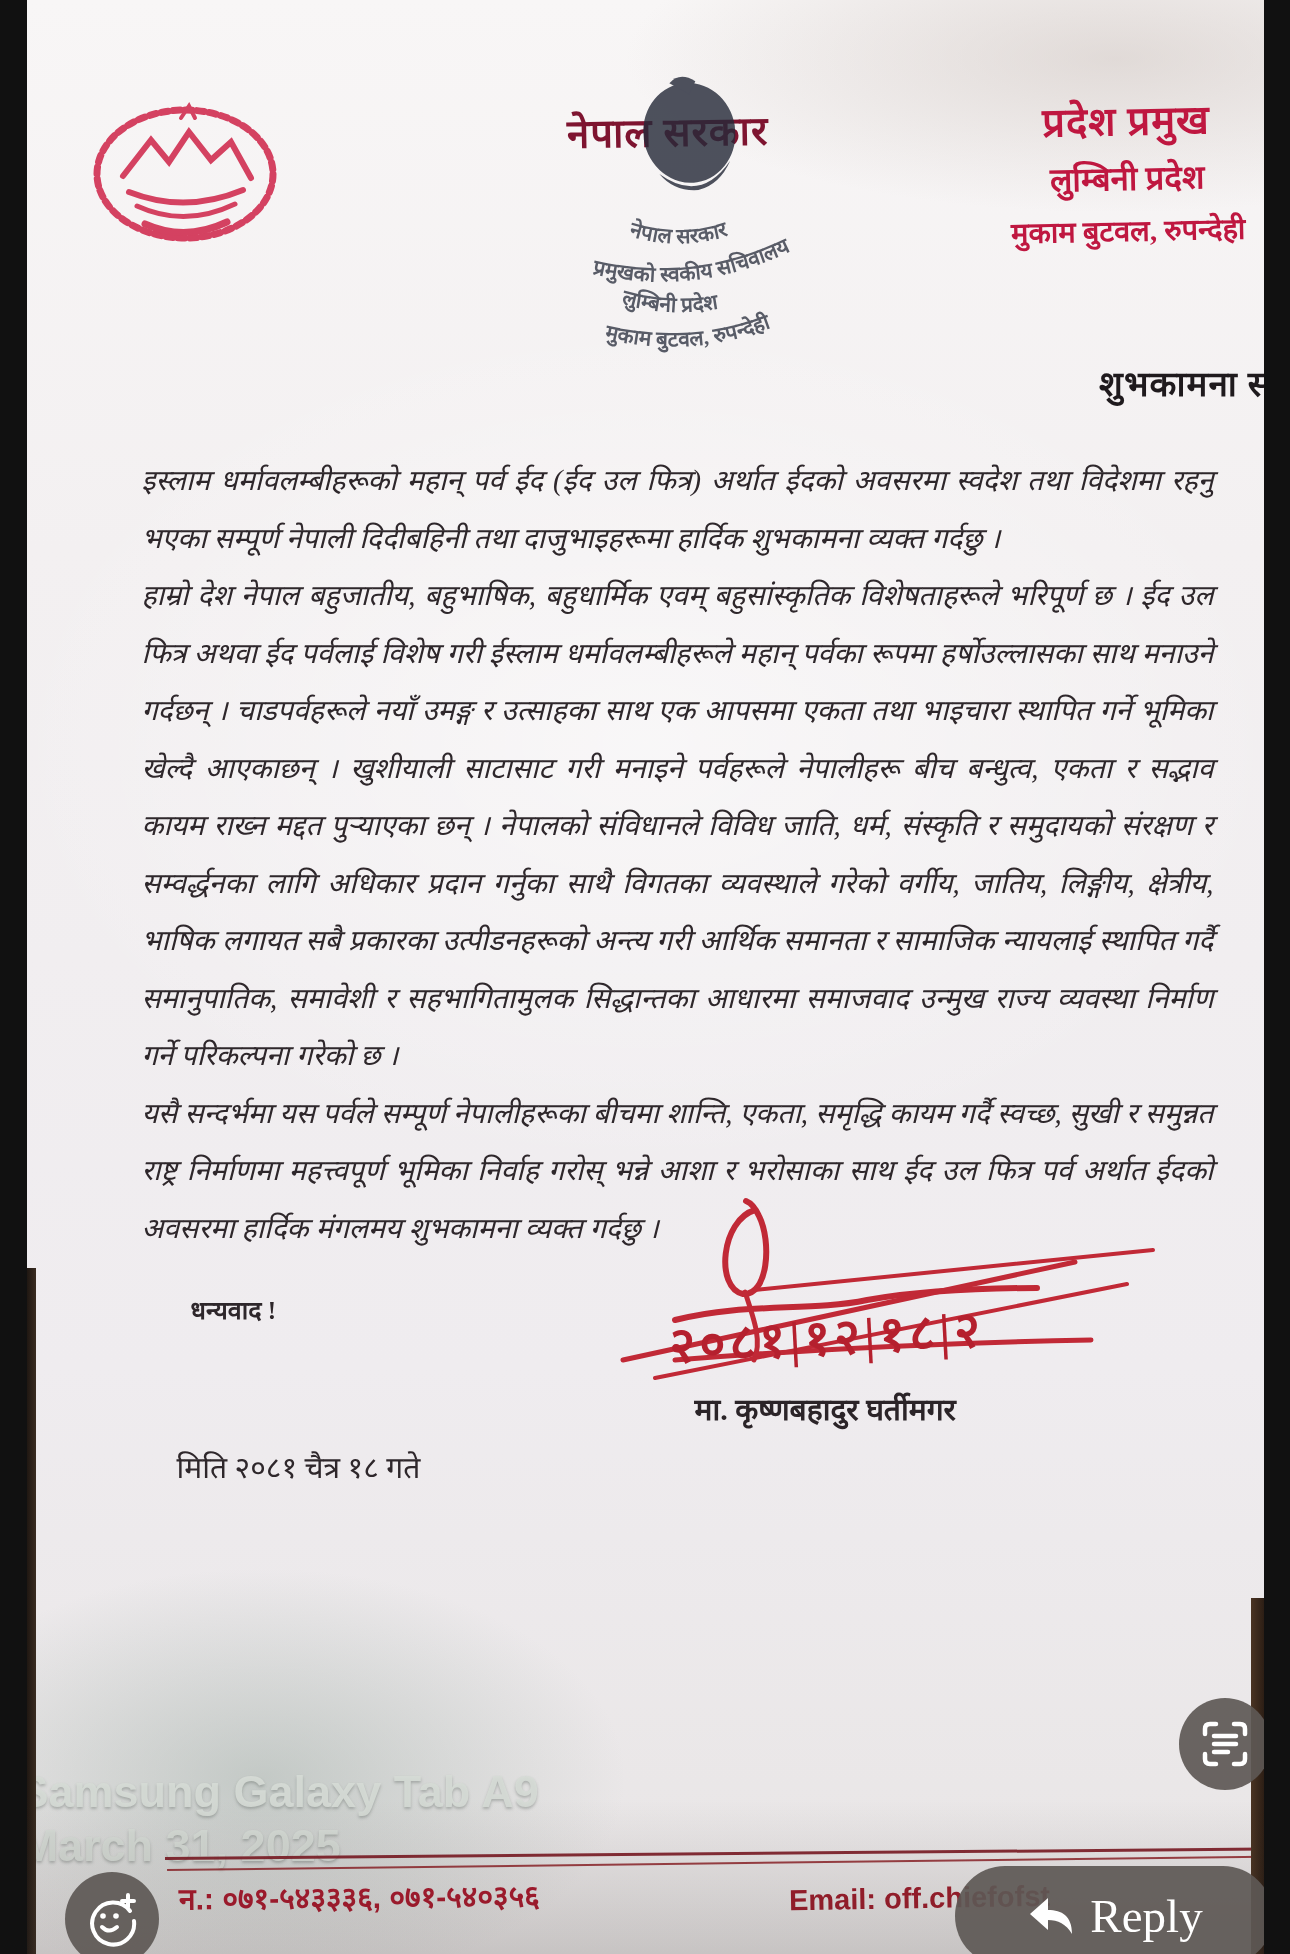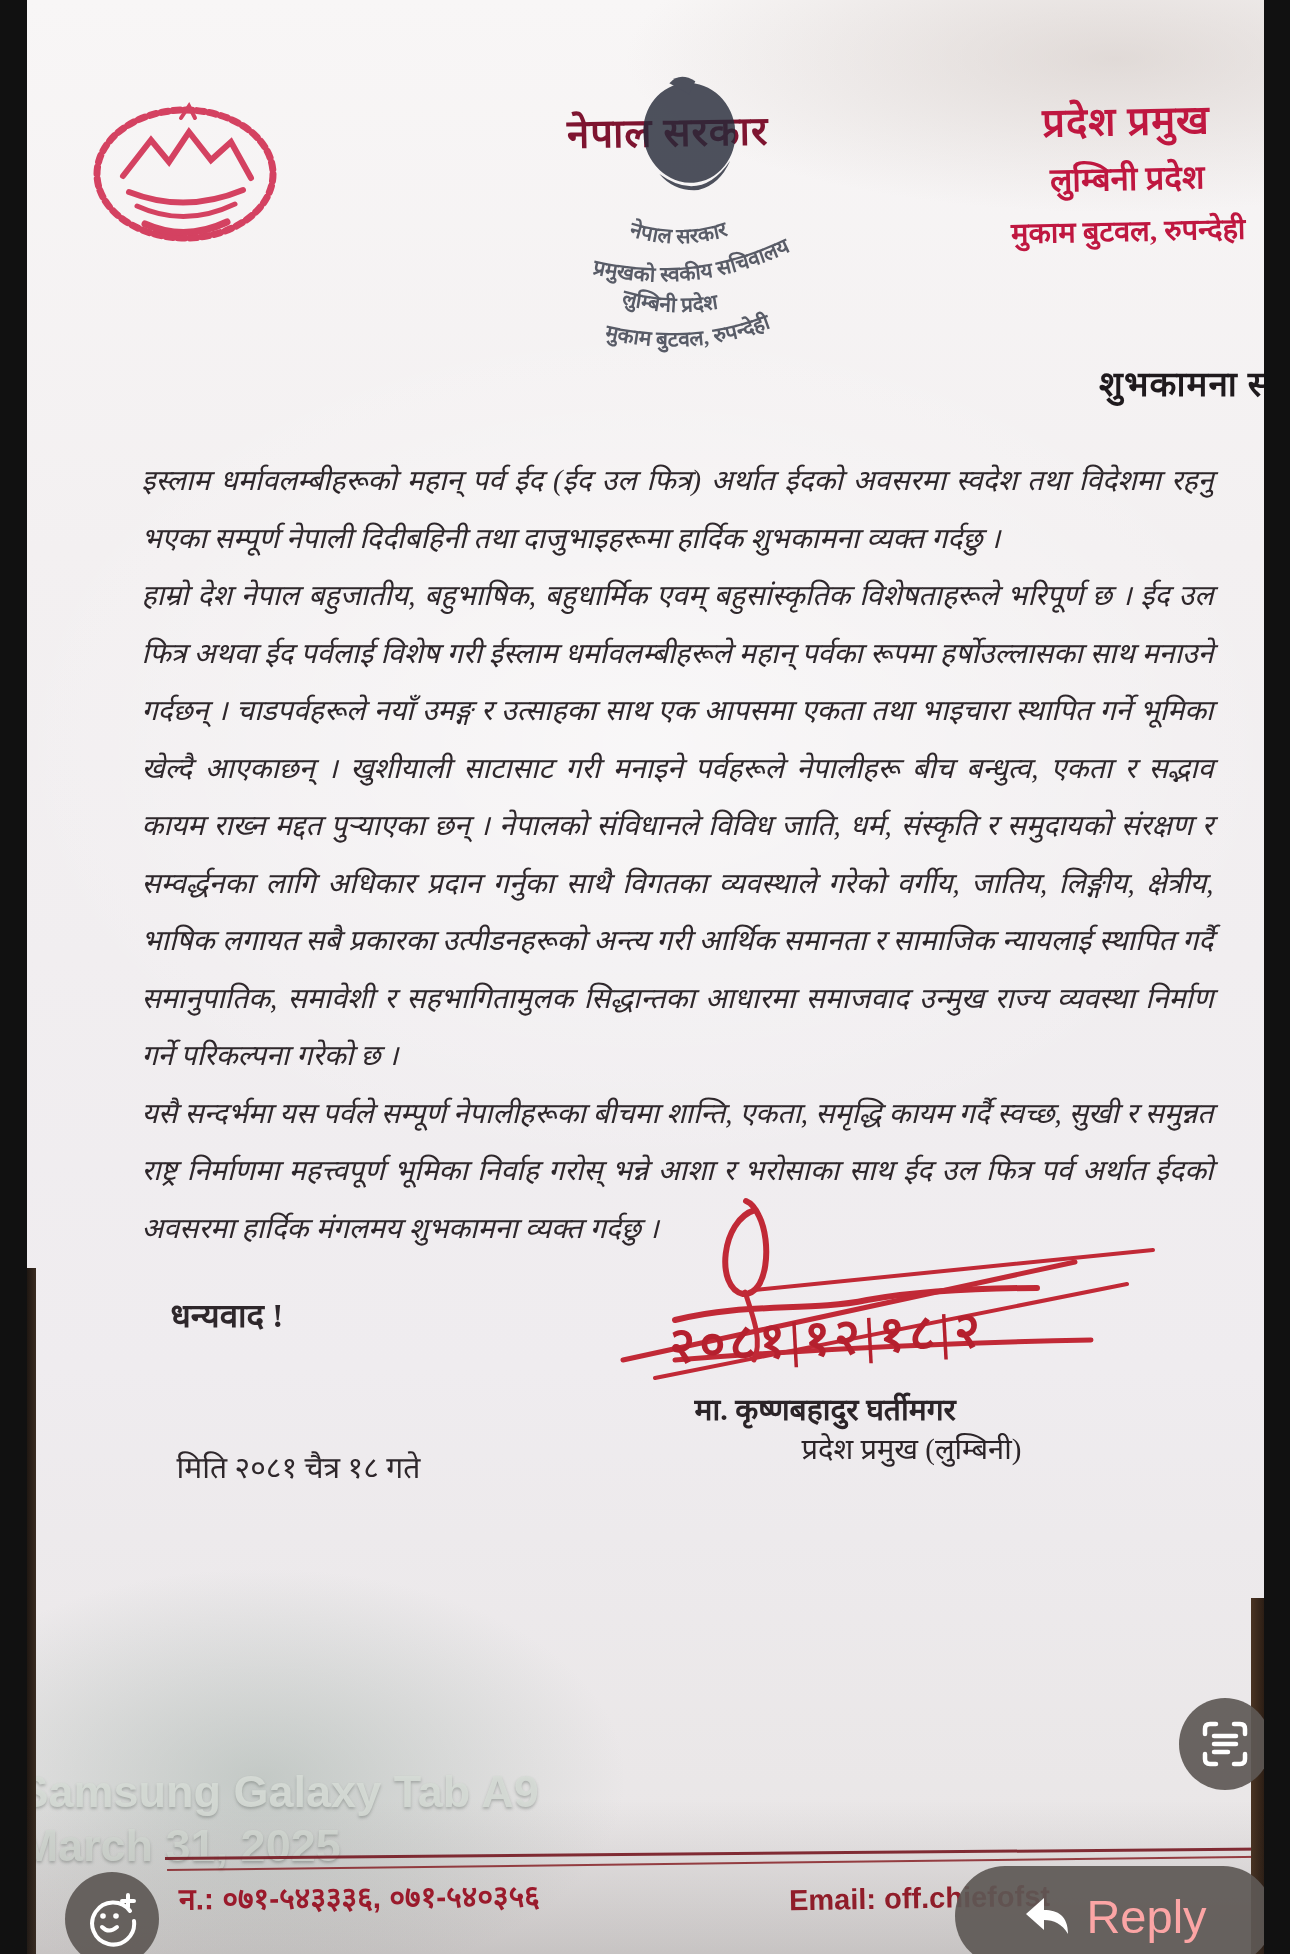--- a/index.html
+++ b/index.html
@@ -22,21 +22,21 @@
     font-weight:bold;transform:rotate(-1.2deg);z-index:1;}
   .office-head .l1{font-size:40px;letter-spacing:1px;}
   .office-head .l2{font-size:33px;margin-top:8px;}
   .office-head .l3{font-size:29px;margin-top:10px;}
   .subject{left:12px;top:344px;width:1290px;text-align:right;font-size:35px;
     font-weight:bold;color:#1f1a1d;letter-spacing:1px;margin-top:15px;}
   
   .body-text{left:115px;top:452px;width:1072px;color:#2e272b;font-size:28.5px;
     line-height:57.5px;text-align:justify;}
   .body-text p{margin:0;font-style:italic;}
-  .thanks{left:144px;top:1292px;font-size:33px;color:#2e272b;font-weight:600;}
+  .thanks{left:164px;top:1292px;font-size:25px;color:#2e272b;font-weight:600;}
   .date-line{left:150px;top:1446px;font-size:30px;color:#2e272b;}
   
   .sig-svg{left:578px;top:1192px;width:562px;height:196px;z-index:3;}
   .sig-date{left:642px;top:1298px;width:460px;font-size:50px;font-weight:bold;
     color:#b5202e;transform:rotate(-3deg);letter-spacing:4px;z-index:4;}
   .sig-name{left:668px;top:1388px;width:410px;font-size:30px;
     font-weight:600;color:#2b2428;}
   .sig-title{left:680px;top:1428px;width:410px;text-align:center;font-size:29px;
     color:#2b2428;}
   
@@ -60,21 +60,21 @@
     background:linear-gradient(270deg,#2c1e15,#4a3423);}
   .bottom-dim{left:0;top:1800px;width:1290px;height:154px;
     background:linear-gradient(180deg,rgba(50,45,42,0) 0%,rgba(50,45,42,0.18) 100%);
     pointer-events:none;z-index:5;}
   
   .ui-btn{background:rgba(93,88,85,0.92);z-index:6;display:flex;align-items:center;
     justify-content:center;cursor:pointer;border:none;}
   .scan-btn{left:1152px;top:1698px;width:92px;height:92px;border-radius:50%;}
   .emoji-btn{left:38px;top:1872px;width:94px;height:94px;border-radius:50%;}
   .reply-btn{left:928px;top:1866px;width:318px;height:100px;border-radius:52px;gap:14px;}
-  .reply-label{color:#fca5a5;font-size:47px;font-family:Liberation Sans, sans-serif;
+  .reply-label{color:#ffffff;font-size:47px;font-family:Liberation Serif, serif;
     font-weight:500;}
 </style>
 </head>
 <body>
 
 <div id="page">
 
   <svg class="abs emblem" viewBox="0 0 200 150">
     <g stroke="#cf2348" fill="none" stroke-width="5" opacity="0.85" stroke-linecap="round">
       <ellipse cx="100" cy="78" rx="88" ry="64" stroke-dasharray="7 5" stroke-width="7"></ellipse>
@@ -134,21 +134,20 @@
       <path d="M70 128 C 140 110 205 120 262 108 C 320 98 385 96 432 96" stroke-width="6"></path>
       <path d="M150 98 L 548 58" stroke-width="4"></path>
       <path d="M18 168 L 470 70" stroke-width="5"></path>
       <path d="M50 186 L 522 92" stroke-width="4"></path>
       <path d="M70 168 Q 270 152 486 148" stroke-width="5"></path>
     </g>
   </svg>
   <div class="abs sig-date">२०८१|१२|१८|२</div>
 
   <div class="abs sig-name">मा. कृष्णबहादुर घर्तीमगर</div>
-  <div class="abs sig-title">प्रदेश प्रमुख (लुम्बिनी)</div>
 
   <div class="abs wm wm1">Samsung Galaxy Tab A9</div>
   <div class="abs wm wm2">March 31, 2025</div>
 
   <div class="abs rule1"></div>
   <div class="abs rule2"></div>
   <div class="abs phone">न.: ०७१-५४३३३६, ०७१-५४०३५६</div>
   <div class="abs email">Email: off.chiefofst</div>
 
   <div class="abs edge-left"></div>

